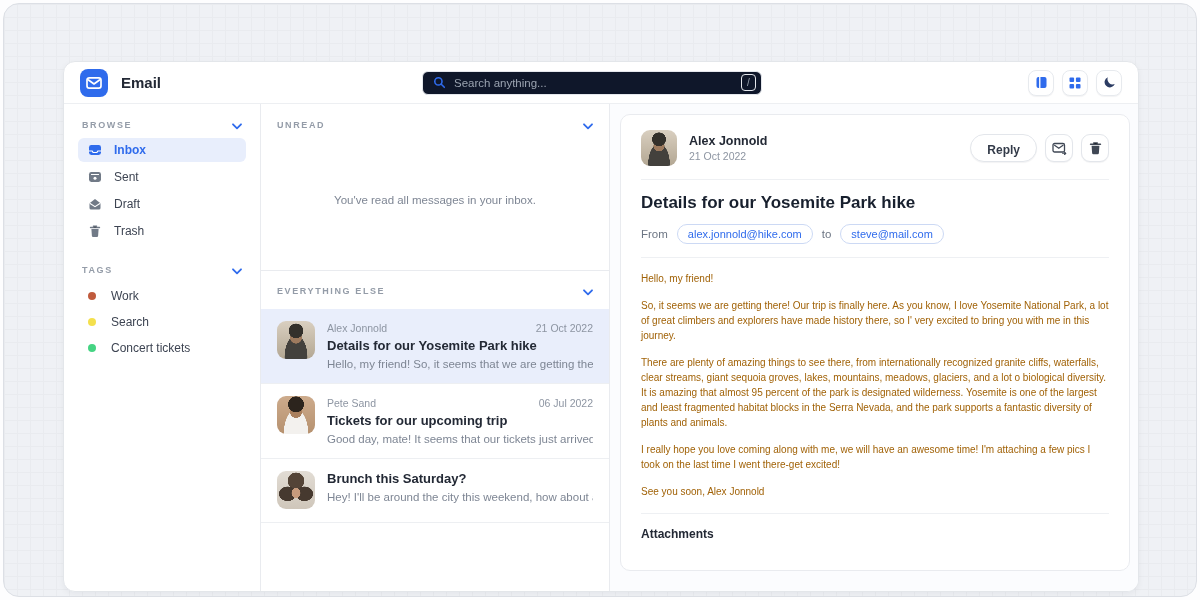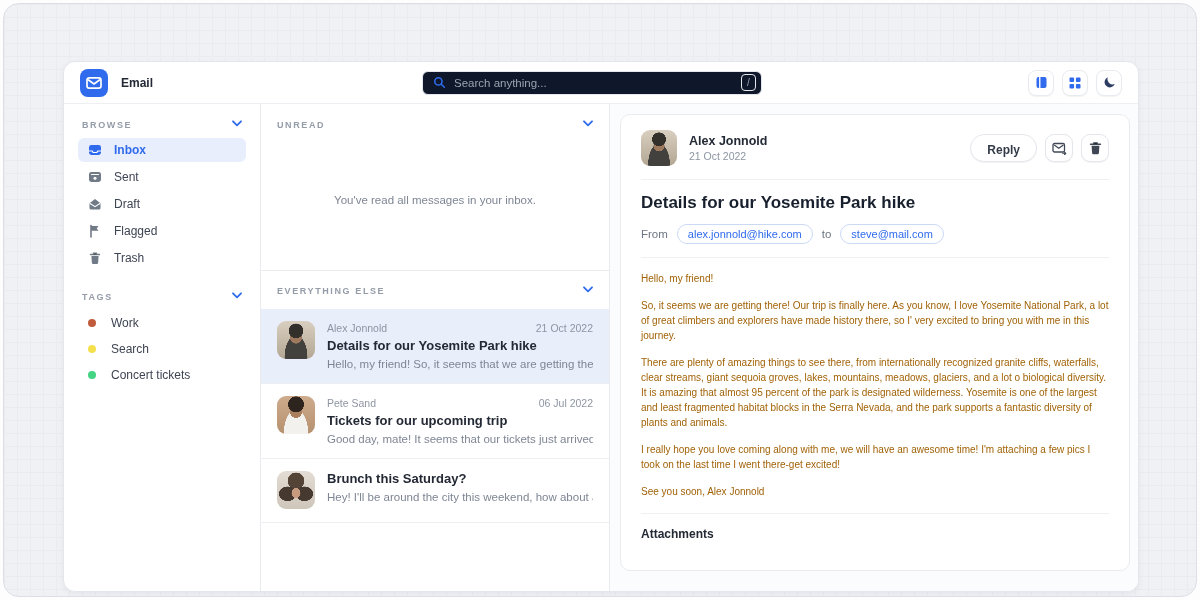--- a/index.html
+++ b/index.html
@@ -11,35 +11,35 @@
     background-size:13px 13px; overflow:hidden; }
 
   .app{ position:absolute; left:59px; top:57px; width:1076px; bottom:4px; background:#fff;
     border:1px solid #e3e6ea; border-radius:12px; box-shadow:0 2px 6px rgba(16,24,40,.05);
     display:flex; flex-direction:column; overflow:hidden; }
 
   
   .topbar{ flex:0 0 42px; display:flex; align-items:center; border-bottom:1px solid #edeff2; padding:0 16px; position:relative; }
   .brand{ display:flex; align-items:center; gap:13px; }
   .logo{ width:28px; height:28px; border-radius:8px; background:#2f6bec; display:flex; align-items:center; justify-content:center; }
-  .app-title{ font-weight:bold; font-size:12px; color:#232935; }
+  .app-title{ font-weight:bold; font-size:15px; color:#232935; }
   .searchbar{ position:absolute; left:358px; width:340px; height:24px; border:1px solid #e4e7ec; border-radius:6px;
     display:flex; align-items:center; gap:8px; padding:0 5px 0 10px; background:#0f172a; cursor:text; }
   .search-ph{ flex:1; font-size:11.5px; color:#9aa3b0; }
   .kbd{ width:15px; height:17px; border:1px solid #e4e7ec; border-radius:4px; font-size:10px; color:#98a1ad;
     display:flex; align-items:center; justify-content:center; }
   .top-actions{ margin-left:auto; display:flex; gap:8px; }
   .icon-btn{ width:26px; height:26px; border:1px solid #e7eaee; border-radius:8px; background:#fff;
     display:flex; align-items:center; justify-content:center; box-shadow:0 1px 1px rgba(16,24,40,.05); cursor:pointer; }
 
   
   .cols{ flex:1; display:flex; min-height:0; }
 
   .sidebar{ width:196px; flex:0 0 196px; padding:16px 14px; }
-  .sec-head{ display:flex; align-items:flex-start; justify-content:space-between;
+  .sec-head{ display:flex; align-items:flex-end; justify-content:space-between;
     font-size:9px; font-weight:bold; letter-spacing:1.6px; color:#949ca8; }
   .sidebar .sec-head{ padding:0 4px; margin-bottom:8px; }
   .nav-item{ display:flex; align-items:center; gap:12px; height:24px; padding:0 10px; border-radius:6px;
     margin:3px 0; font-size:12px; color:#3d4452; cursor:pointer; }
   .nav-item .ic{ width:14px; display:flex; color:#717a87; }
   .nav-item.active{ background:#e8eefc; color:#2f6bec; font-weight:bold; }
   .nav-item.active .ic{ color:#2f6bec; }
   .tags-head{ margin-top:22px; }
   .tag-item{ display:flex; align-items:center; gap:15px; height:26px; padding:0 10px; font-size:12px; color:#3d4452; cursor:pointer; }
   .dot{ width:8px; height:8px; border-radius:50%; flex:0 0 8px; }
@@ -190,29 +190,20 @@
               <svg width="14" height="14" viewBox="0 0 14 14">
                   <path d="M1.5 6.2L7 2l5.5 4.2V11a1.6 1.6 0 0 1-1.6 1.6H3.1A1.6 1.6 0 0 1 1.5 11z" fill="currentColor"></path>
                   <path d="M1.7 6.3L7 9.6l5.3-3.3" stroke="#fff" stroke-width="1.1" fill="none"></path>
                 </svg>
             </span>
             <span>Draft</span>
           </div>
           <div class="nav-item">
             <span class="ic">
               <svg width="14" height="14" viewBox="0 0 14 14">
-                  <path d="M3 13V1.5" stroke="currentColor" stroke-width="1.6" stroke-linecap="round"></path>
-                  <path d="M3 2h7.5L8.7 4.4l1.8 2.4H3z" fill="currentColor"></path>
-                </svg>
-            </span>
-            <span>Flagged</span>
-          </div>
-          <div class="nav-item">
-            <span class="ic">
-              <svg width="14" height="14" viewBox="0 0 14 14">
                   <path d="M2.5 3.5h9" stroke="currentColor" stroke-width="1.4" stroke-linecap="round"></path>
                   <path d="M5.5 3.3V2.2h3v1.1" stroke="currentColor" stroke-width="1.2"></path>
                   <path d="M3.4 5h7.2l-.5 7a1.2 1.2 0 0 1-1.2 1.1H5.1A1.2 1.2 0 0 1 3.9 12z" fill="currentColor"></path>
                 </svg>
             </span>
             <span>Trash</span>
           </div>
         </nav>
 
         <div class="sec-head tags-head">

